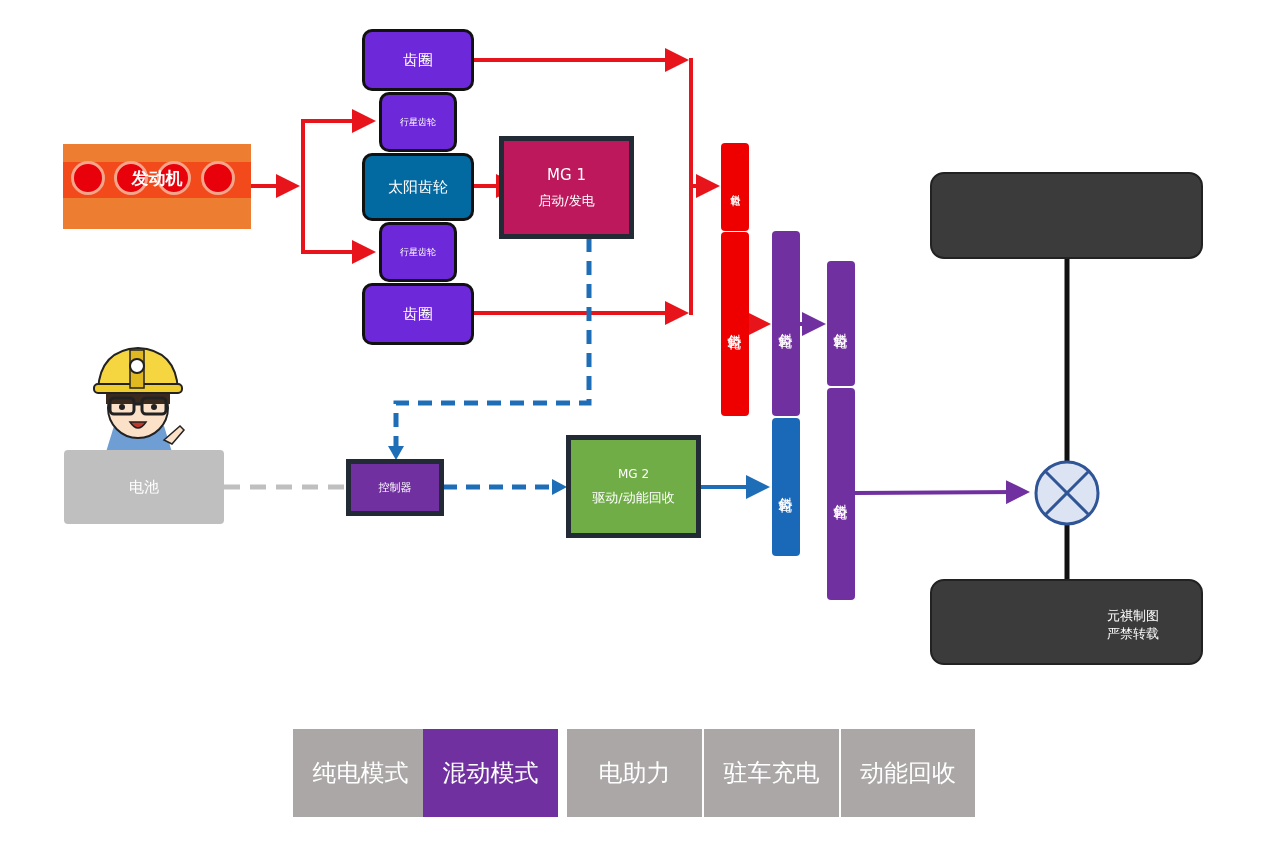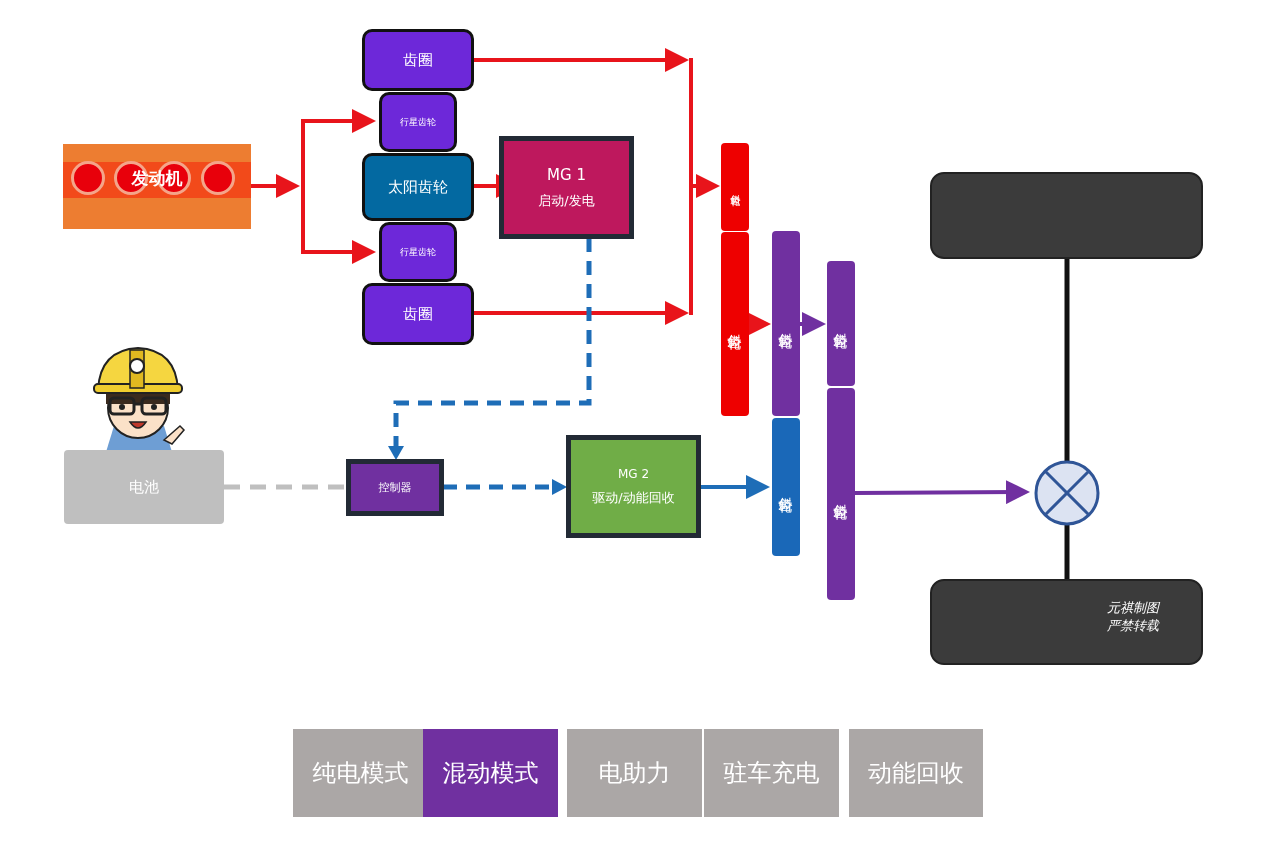--- a/index.html
+++ b/index.html
@@ -113,21 +113,21 @@
   </div>
 <div class="abs center gear" style="left:827px;top:261px;width:28px;height:125px;background:#7030A0;">
     <span>斜齿轮</span>
   </div>
 <div class="abs center gear" style="left:827px;top:388px;width:28px;height:212px;background:#7030A0;">
     <span>斜齿轮</span>
   </div>
 
 <div class="abs" style="left:930px;top:172px;width:273px;height:87px;background:#3B3B3B;border:2px solid #222;border-radius:14px;"></div>
 <div class="abs" style="left:930px;top:579px;width:273px;height:86px;background:#3B3B3B;border:2px solid #222;border-radius:14px;">
-  <div style="position:absolute;left:175px;top:18px;color:#fff;font-size:13px;line-height:18px;font-style:italic;">
+  <div style="position:absolute;left:175px;top:26px;color:#fff;font-size:13px;line-height:18px;">
     <div>元祺制图</div>
     <div>严禁转载</div>
   </div>
 </div>
 
 <svg class="abs" style="left:92px;top:346px;" width="96" height="106" viewBox="0 0 96 106">
   <path d="M22,80 L72,80 L80,106 L14,106 z" fill="#6E9ED4"></path>
   <ellipse cx="46" cy="62" rx="30" ry="30" fill="#FBE1C8" stroke="#222" stroke-width="2"></ellipse>
   <path d="M14,48 Q46,30 78,48 L78,58 L14,58 z" fill="#3A2A1E"></path>
   <path d="M6,44 Q8,4 46,2 Q84,4 86,44 z" fill="#F5D640" stroke="#222" stroke-width="2"></path>
@@ -162,16 +162,16 @@
     </div>
   <div class="tab active" style="left:423px;width:135px;">
       <span>混动模式</span>
     </div>
   <div class="tab" style="left:567px;width:135px;">
       <span>电助力</span>
     </div>
   <div class="tab" style="left:704px;width:135px;">
       <span>驻车充电</span>
     </div>
-  <div class="tab" style="left:841px;width:134px;margin-left:8px;">
+  <div class="tab" style="left:841px;width:134px;">
       <span>动能回收</span>
     </div>
 </div>
 
 </body></html>

